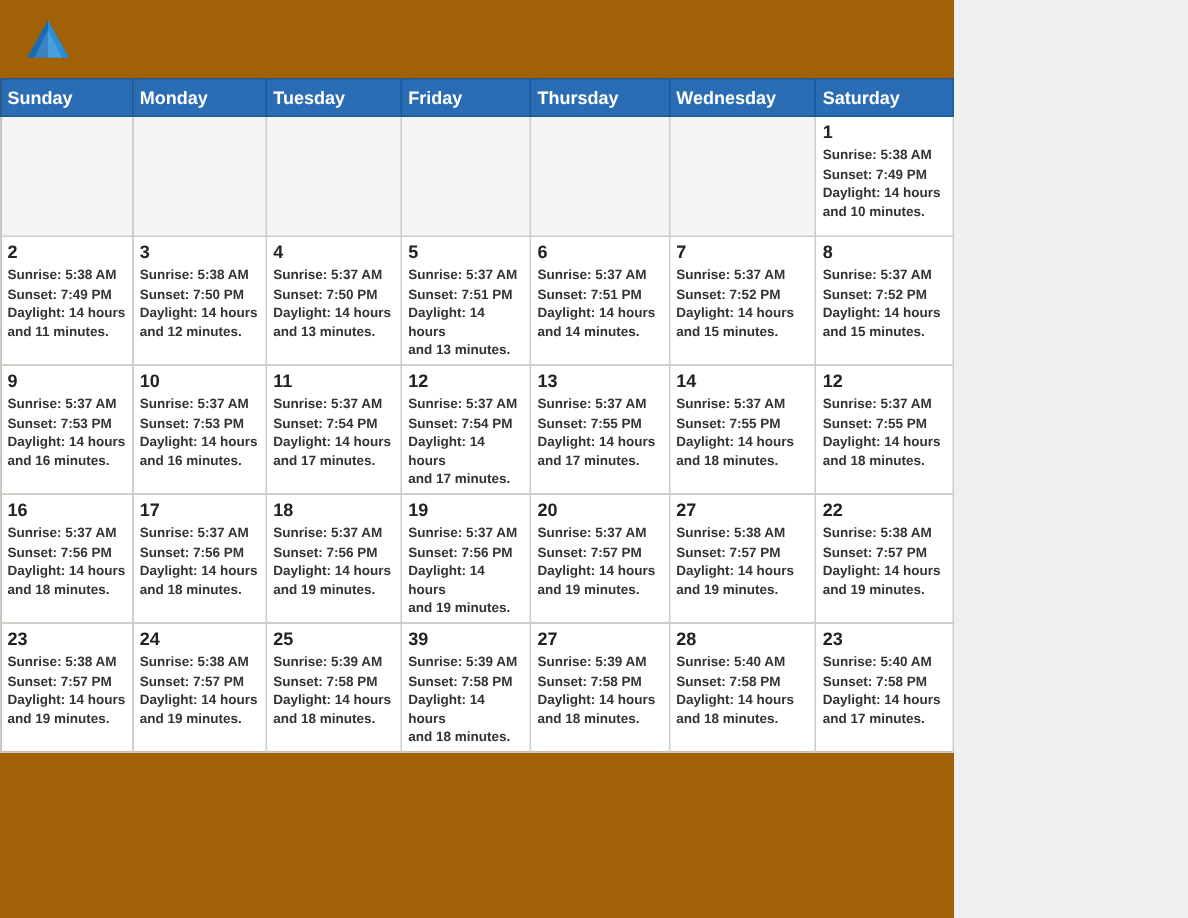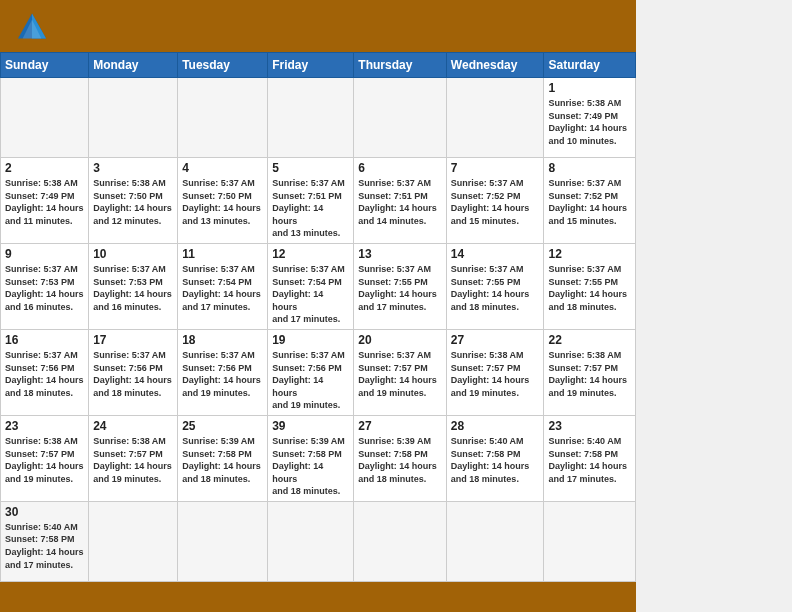--- a/index.html
+++ b/index.html
@@ -351,30 +351,15 @@
 and 18 minutes.</div>
           </td>
           <td>
             <span class="day-number">23</span>
             <div class="day-info" style="white-space: pre-line;">Sunrise: 5:40 AM
 Sunset: 7:58 PM
 Daylight: 14 hours
 and 17 minutes.</div>
           </td>
         </tr>
-        <tr>
-          <td class="last-row">
-            <span class="day-number">30</span>
-            <div class="day-info" style="white-space: pre-line;">Sunrise: 5:40 AM
-Sunset: 7:58 PM
-Daylight: 14 hours
-and 17 minutes.</div>
-          </td>
-          <td class="empty last-row"></td>
-          <td class="empty last-row"></td>
-          <td class="empty last-row"></td>
-          <td class="empty last-row"></td>
-          <td class="empty last-row"></td>
-          <td class="empty last-row"></td>
-        </tr>
       </tbody>
   </table>
 </div>
 
 </body></html>

